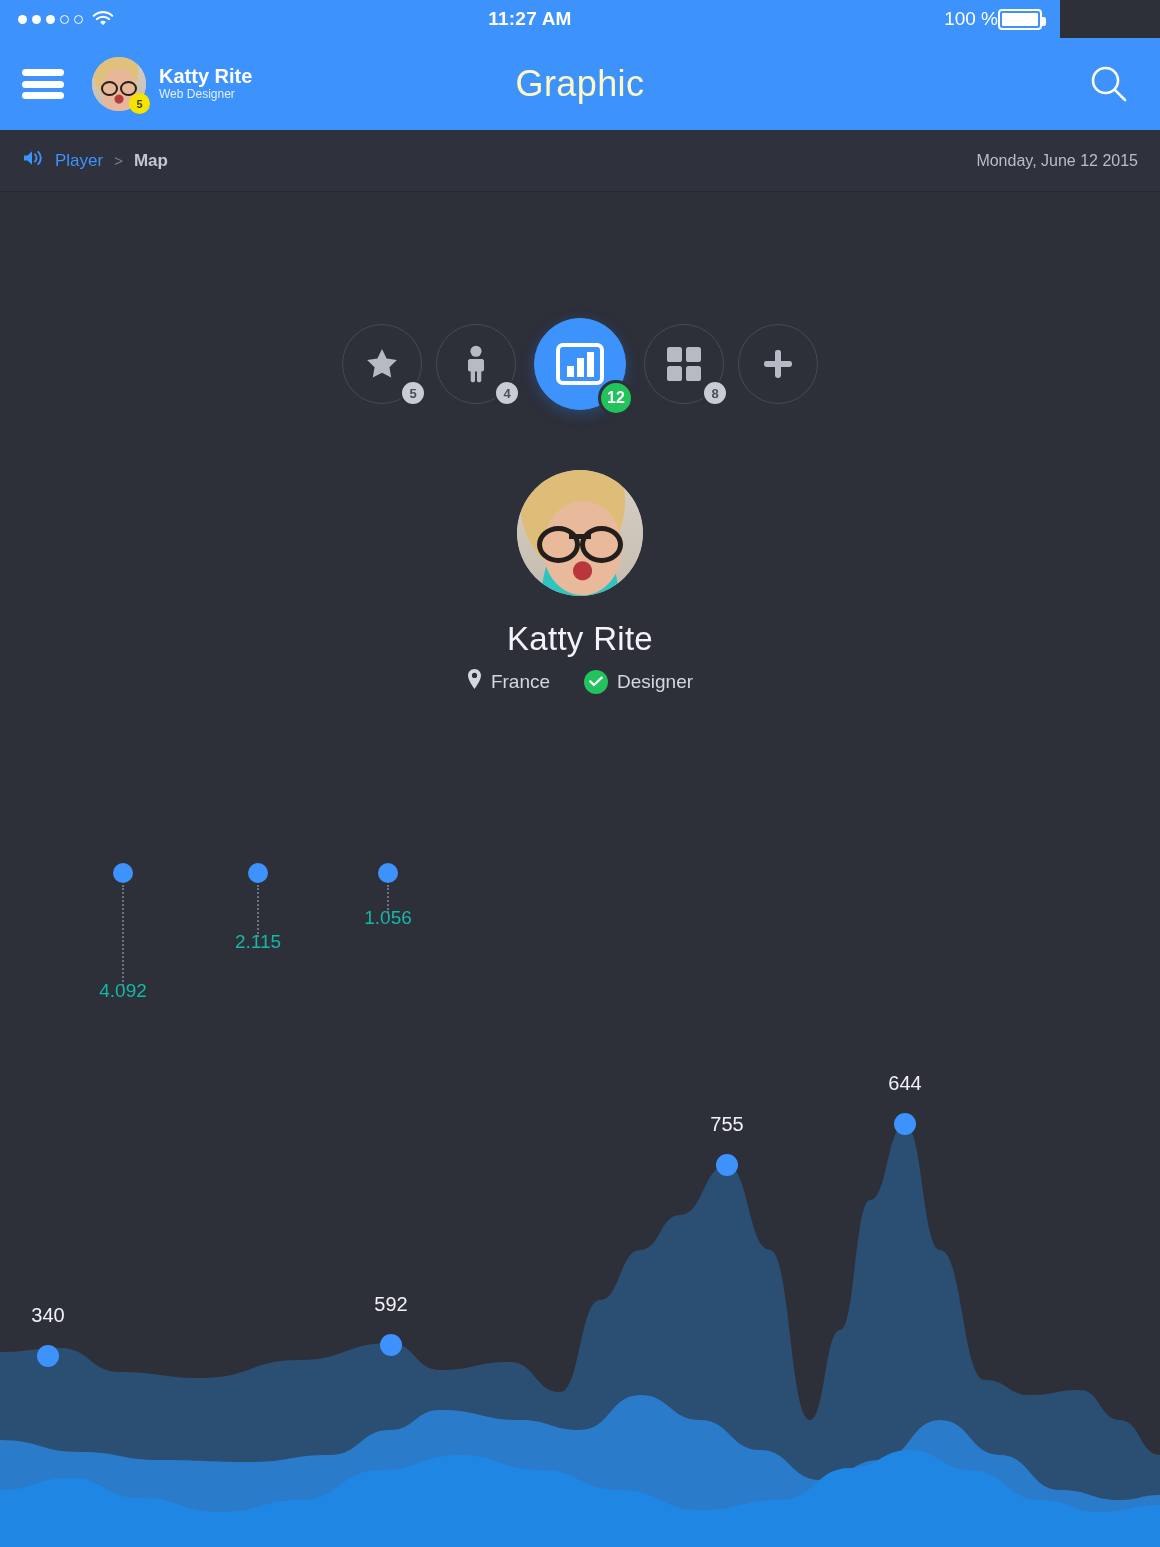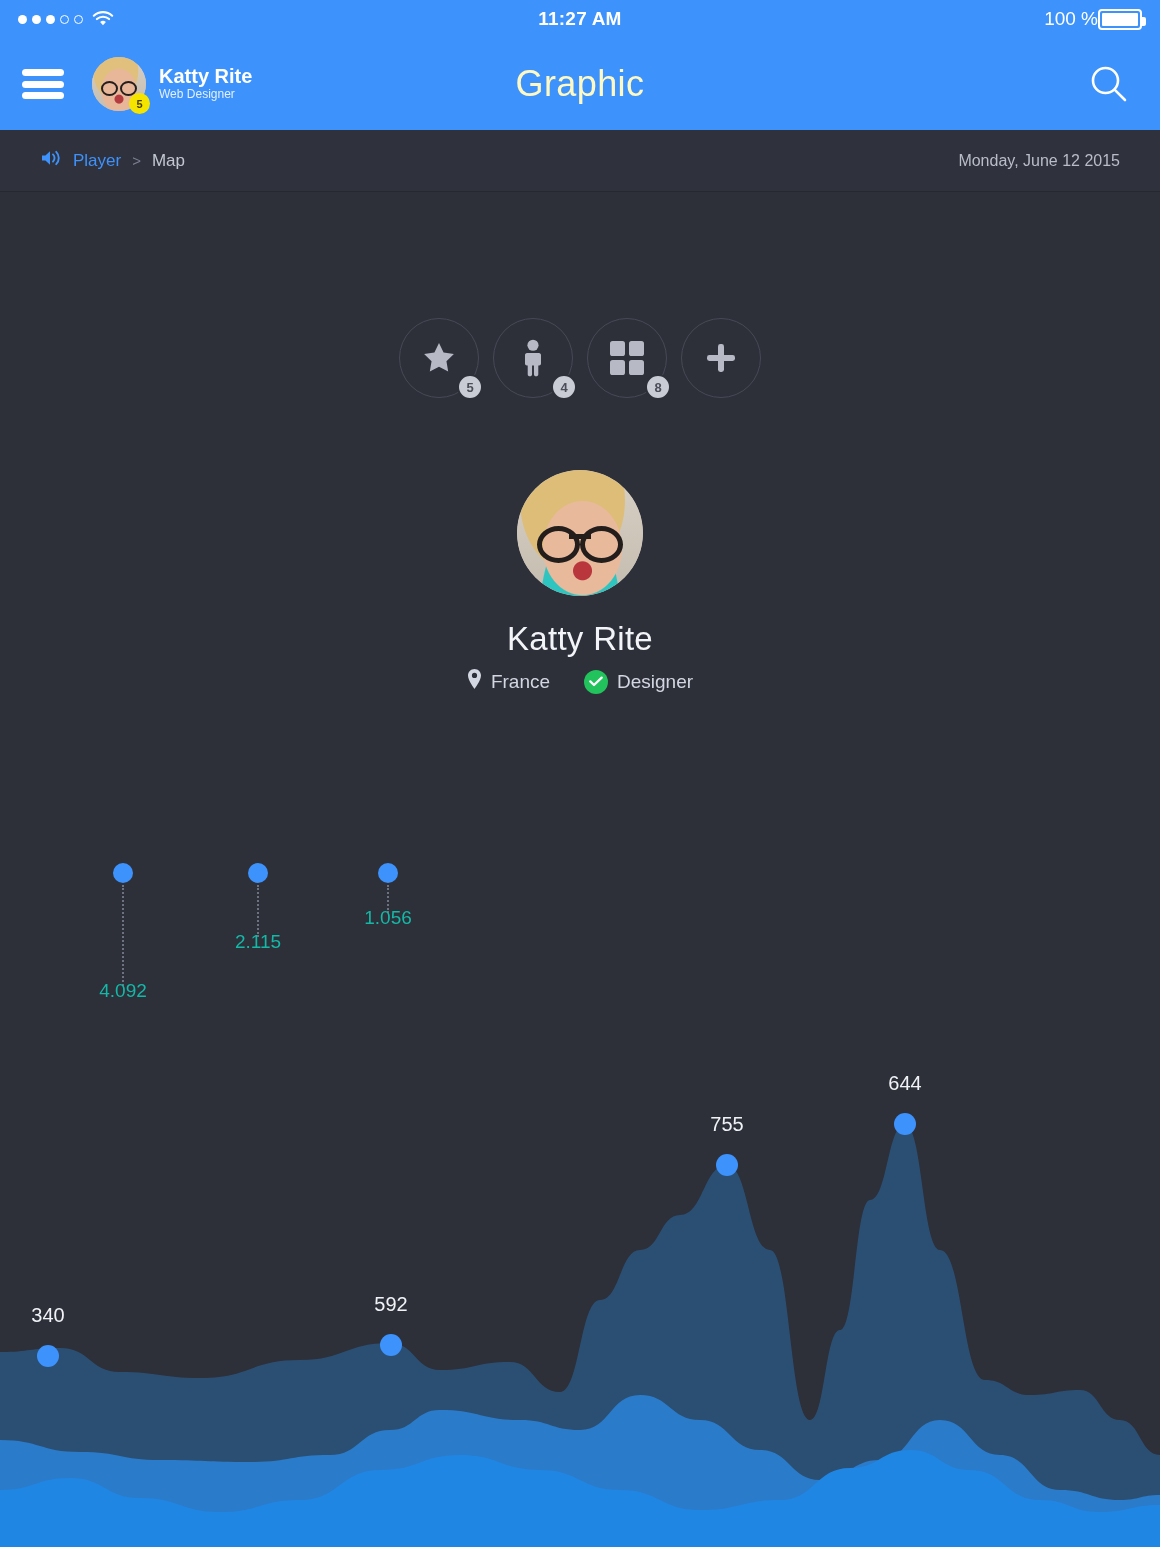--- a/index.html
+++ b/index.html
@@ -6,21 +6,21 @@
   html, body { width:1160px; height:1547px; }
   body {
     background:#2d2f39;
     font-family:"Liberation Sans", sans-serif;
     overflow:hidden;
     position:relative;
   }
 
   
   .statusbar{
-    position:absolute; top:0; left:0; width:1160px; height:38px;
+    position:absolute; top:0; left:0; width:1060px; height:38px;
     background:#3d92fb; color:#fff;
     display:flex; align-items:center; justify-content:space-between;
     padding:0 18px;
   }
   .sb-left{ display:flex; align-items:center; gap:9px; }
   .dots{ display:flex; align-items:center; gap:5px; }
   .dot{ width:9px; height:9px; border-radius:50%; background:#fff; }
   .dot.hollow{ background:transparent; border:1.6px solid #fff; width:9px; height:9px; }
   .wifi{ width:22px; height:16px; position:relative; display:block; }
   .sb-center{
@@ -89,27 +89,27 @@
   .search-btn{
     position:absolute; right:30px; top:38px; height:92px;
     display:flex; align-items:center; cursor:pointer;
   }
 
   
   .crumbbar{
     position:absolute; top:130px; left:0; width:1160px; height:62px;
     background:#2f313c;
     display:flex; align-items:center; justify-content:space-between;
-    padding:0 40px;
+    padding:0 22px;
     border-bottom:1px solid #26282f;
   }
   .crumbs{ display:flex; align-items:center; gap:11px; font-size:17px; }
   .crumb-link{ color:#3d92fb; cursor:pointer; }
   .crumb-sep{ color:#7b8092; font-size:15px; }
-  .crumb-current{ color:#c3c7d2; }
+  .crumb-current{ color:#c3c7d2;font-weight:bold; }
   .crumb-date{ color:#b9bdc9; font-size:16px; }
 
   
   .navrow{
     position:absolute; top:318px; left:0; width:1160px;
     display:flex; align-items:center; justify-content:center; gap:14px;
   }
   .navitem{ position:relative; width:80px; height:80px; }
   .navitem .ring{
     width:80px; height:80px; border-radius:50%;
@@ -286,20 +286,31 @@
   <div class="navitem">
     <div class="ring">
       <svg width="34" height="38" viewBox="0 0 24 28">
         <circle cx="12" cy="4.6" r="4.1" fill="#b7bac4"></circle>
         <path fill="#b7bac4" d="M7.6 10.4h8.8c.9 0 1.5.7 1.5 1.6v6.1c0 .9-.6 1.4-1.4 1.4h-.6v6.4c0 1-.7 1.6-1.6 1.6s-1.6-.6-1.6-1.6v-6.4h-1.4v6.4c0 1-.7 1.6-1.6 1.6s-1.6-.6-1.6-1.6v-6.4h-.6c-.8 0-1.4-.5-1.4-1.4V12c0-.9.6-1.6 1.5-1.6z"></path>
       </svg>
     </div>
     <div class="badge">4</div>
   </div>
 
+  <div class="navitem active">
+    <div class="ring">
+      <svg width="50" height="44" viewBox="0 0 50 44">
+        <rect x="3" y="3" width="44" height="38" rx="5" ry="5" fill="none" stroke="#fff" stroke-width="4"></rect>
+        <rect x="12" y="24" width="7" height="11" fill="#fff"></rect>
+        <rect x="22" y="16" width="7" height="19" fill="#fff"></rect>
+        <rect x="32" y="10" width="7" height="25" fill="#fff"></rect>
+      </svg>
+    </div>
+    <div class="badge">12</div>
+  </div>
 
   <div class="navitem">
     <div class="ring">
       <svg width="36" height="36" viewBox="0 0 36 36">
         <rect x="1" y="1" width="15" height="15" rx="2.6" fill="#b7bac4"></rect>
         <rect x="20" y="1" width="15" height="15" rx="2.6" fill="#b7bac4"></rect>
         <rect x="1" y="20" width="15" height="15" rx="2.6" fill="#b7bac4"></rect>
         <rect x="20" y="20" width="15" height="15" rx="2.6" fill="#b7bac4"></rect>
       </svg>
     </div>

